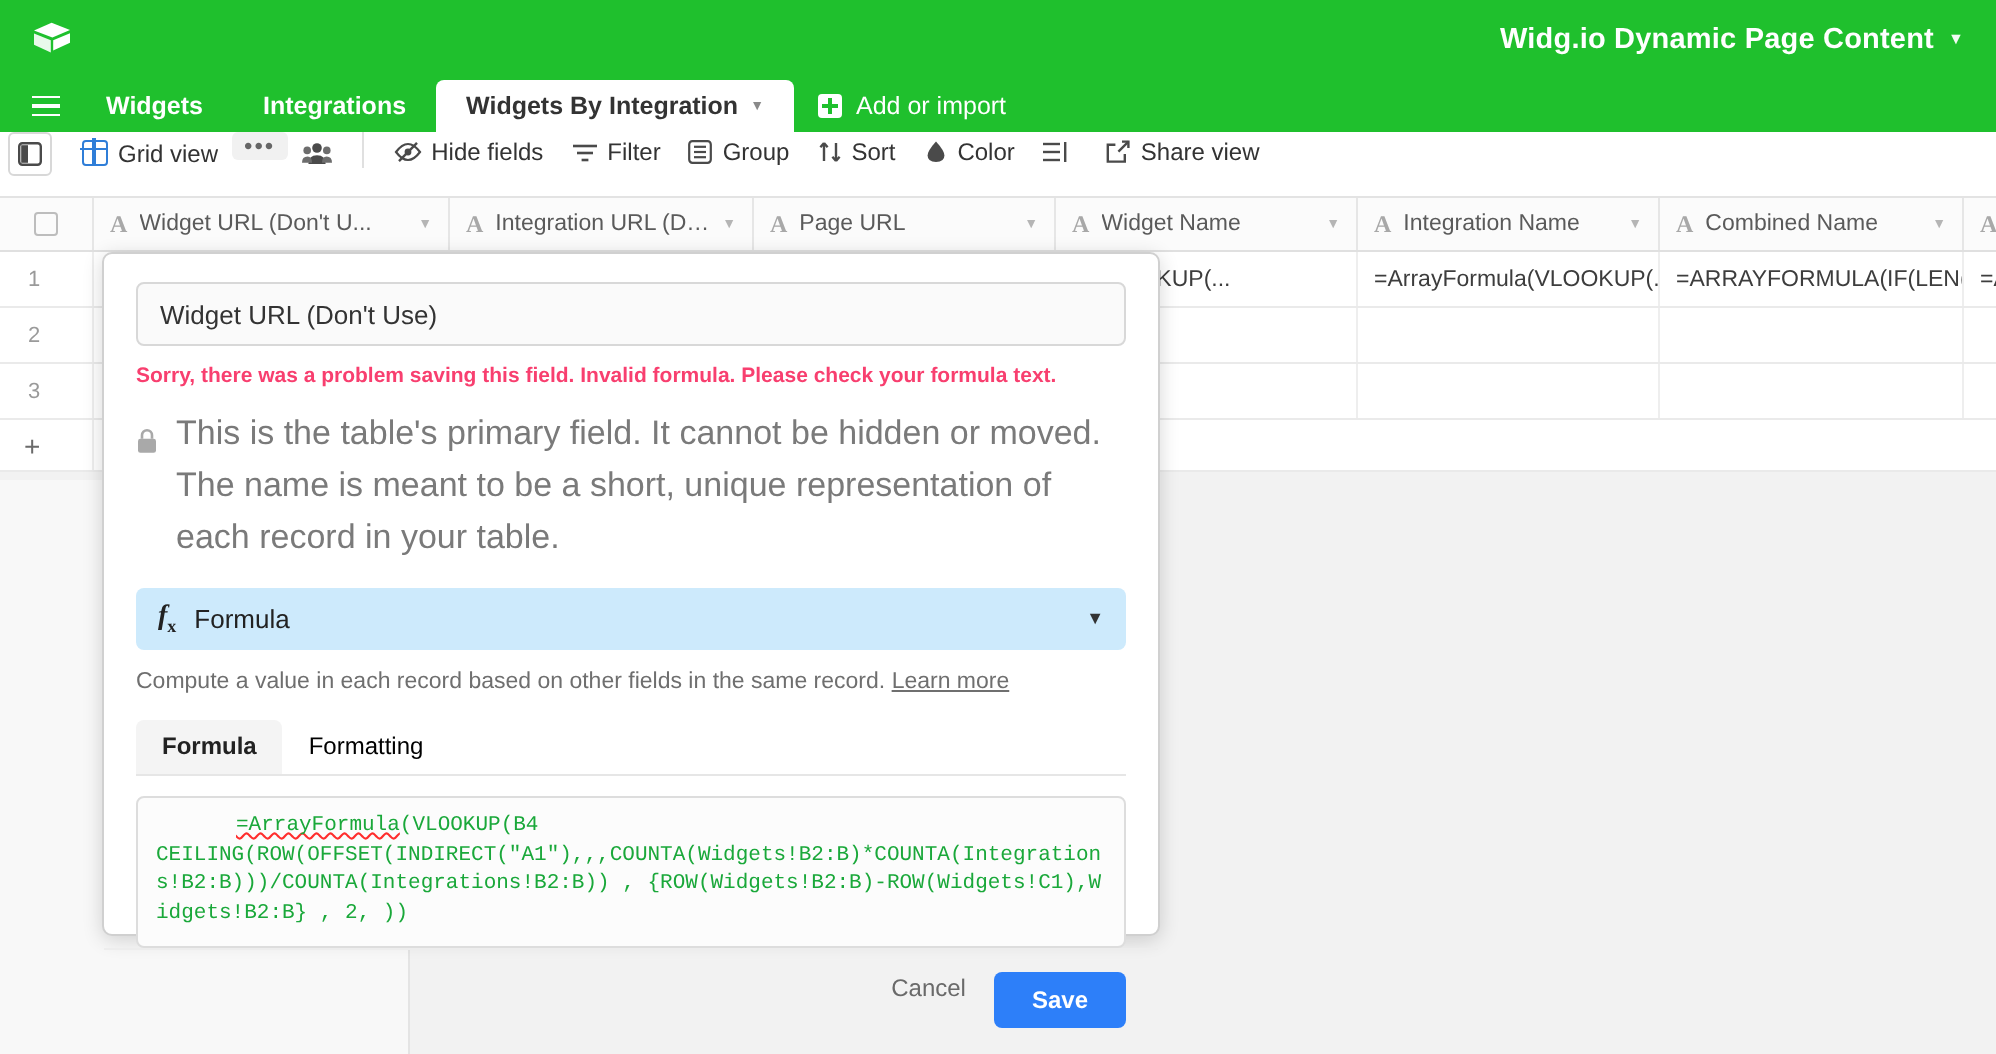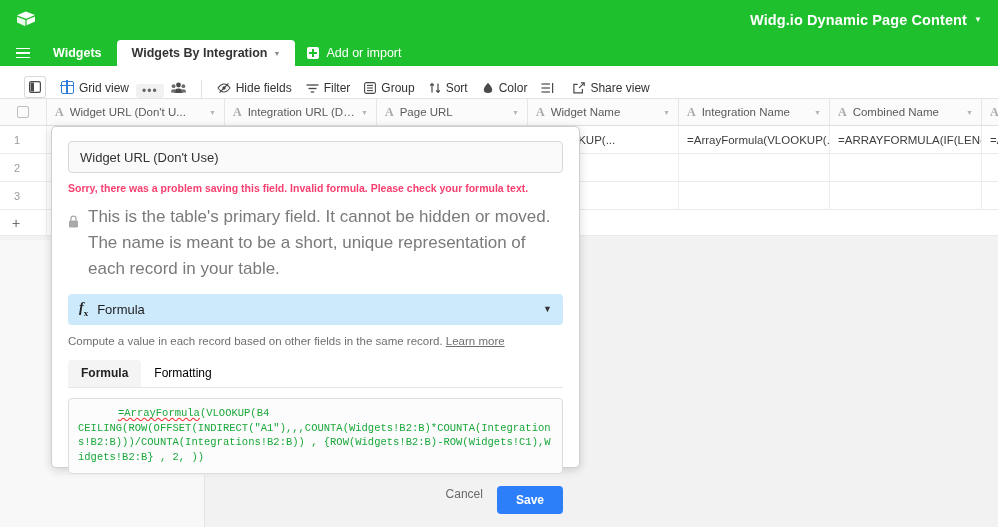--- a/index.html
+++ b/index.html
@@ -60,21 +60,21 @@
   .plusbox::before, .plusbox::after {
     content: ""; position: absolute; background: #1fc02d;
   }
   .plusbox::before { left: 5px; top: 2px; width: 2px; height: 8px; }
   .plusbox::after { top: 5px; left: 2px; height: 2px; width: 8px; }
 
   
   .toolbar {
     position: absolute; left: 0; top: 66px; width: 998px; height: 33px;
     background: #ffffff; border-bottom: 1px solid #e3e3e3;
-    display: flex; align-items: flex-end; padding-left: 24px;
+    display: flex; align-items: flex-start; padding-left: 4px;
   }
   .tb-item {
     display: flex; align-items: center; gap: 5px;
     font-size: 12px; color: #333; padding: 4px 7px; border-radius: 3px;
     white-space: nowrap; line-height: 1;
   }
   .tb-sidebar-btn {
     width: 22px; height: 22px; border: 1px solid #d8d8d8; border-radius: 3px;
     display: flex; align-items: center; justify-content: center; margin-right: 8px;
   }
@@ -228,20 +228,23 @@
   <div class="tabstrip">
     <div class="hamburger">
       <i></i>
         <i></i>
         <i></i>
     </div>
     <div class="tabs">
       <div class="tab">
         <span>Widgets</span>
       </div>
+      <div class="tab">
+        <span>Integrations</span>
+      </div>
       <div class="tab active">
         <span>Widgets By Integration</span>
         <span class="caret">▼</span>
       </div>
       <div class="addimport">
         <span class="plusbox"></span>
         <span>Add or import</span>
       </div>
     </div>
   </div>

